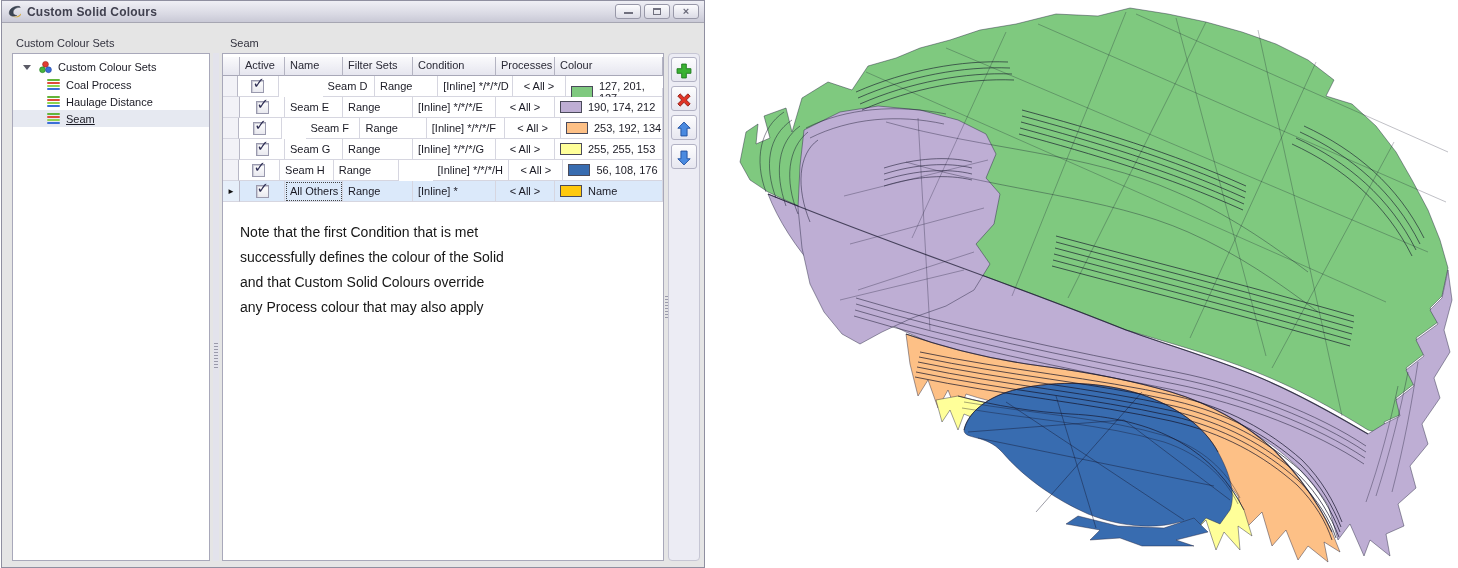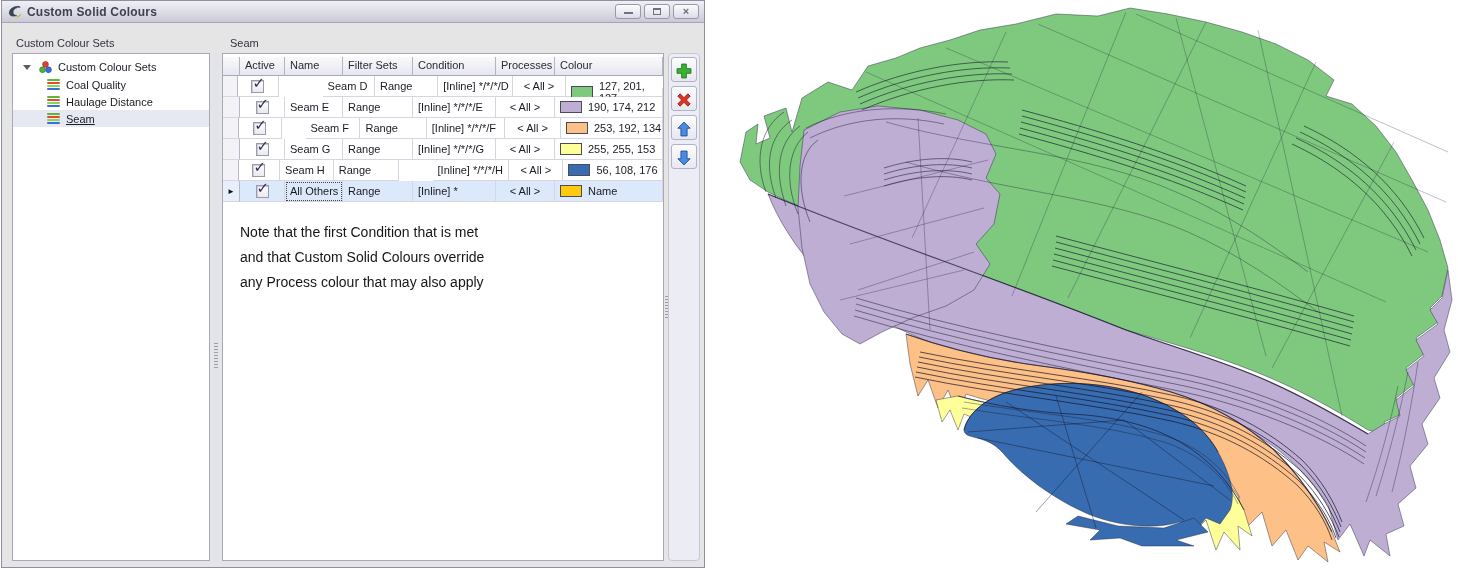--- a/index.html
+++ b/index.html
@@ -127,21 +127,21 @@
         <span>Custom Colour Sets</span>
       </div>
       <div>
           <div class="tree-item">
             <span class="stripes-icon">
               <i></i>
               <i></i>
               <i></i>
               <i></i>
             </span>
-            <span class="tlabel">Coal Quality</span>
+            <span class="tlabel">Coal Process</span>
           </div>
           <div class="tree-item">
             <span class="stripes-icon">
               <i></i>
               <i></i>
               <i></i>
               <i></i>
             </span>
             <span class="tlabel">Haulage Distance</span>
           </div>
@@ -266,20 +266,21 @@
               <div class="cell ccenter" style="width: 59px;">&lt; All &gt;</div>
               <div class="cell" style="width: 108px;">
                 <span class="swatch" style="background: rgb(255, 201, 14);"></span>
                 <span>Name</span>
               </div>
             </div>
           </div>
       </div>
       <div class="note">
           <div>Note that the first Condition that is met</div>
+          <div>successfully defines the colour of the Solid</div>
           <div>and that Custom Solid Colours override</div>
           <div>any Process colour that may also apply</div>
         </div>
     </div>
 
     <span class="grip2"></span>
 
     <div class="btnstrip">
       <button class="tbtn">
         <svg width="20" height="20" viewBox="0 0 26 26">

